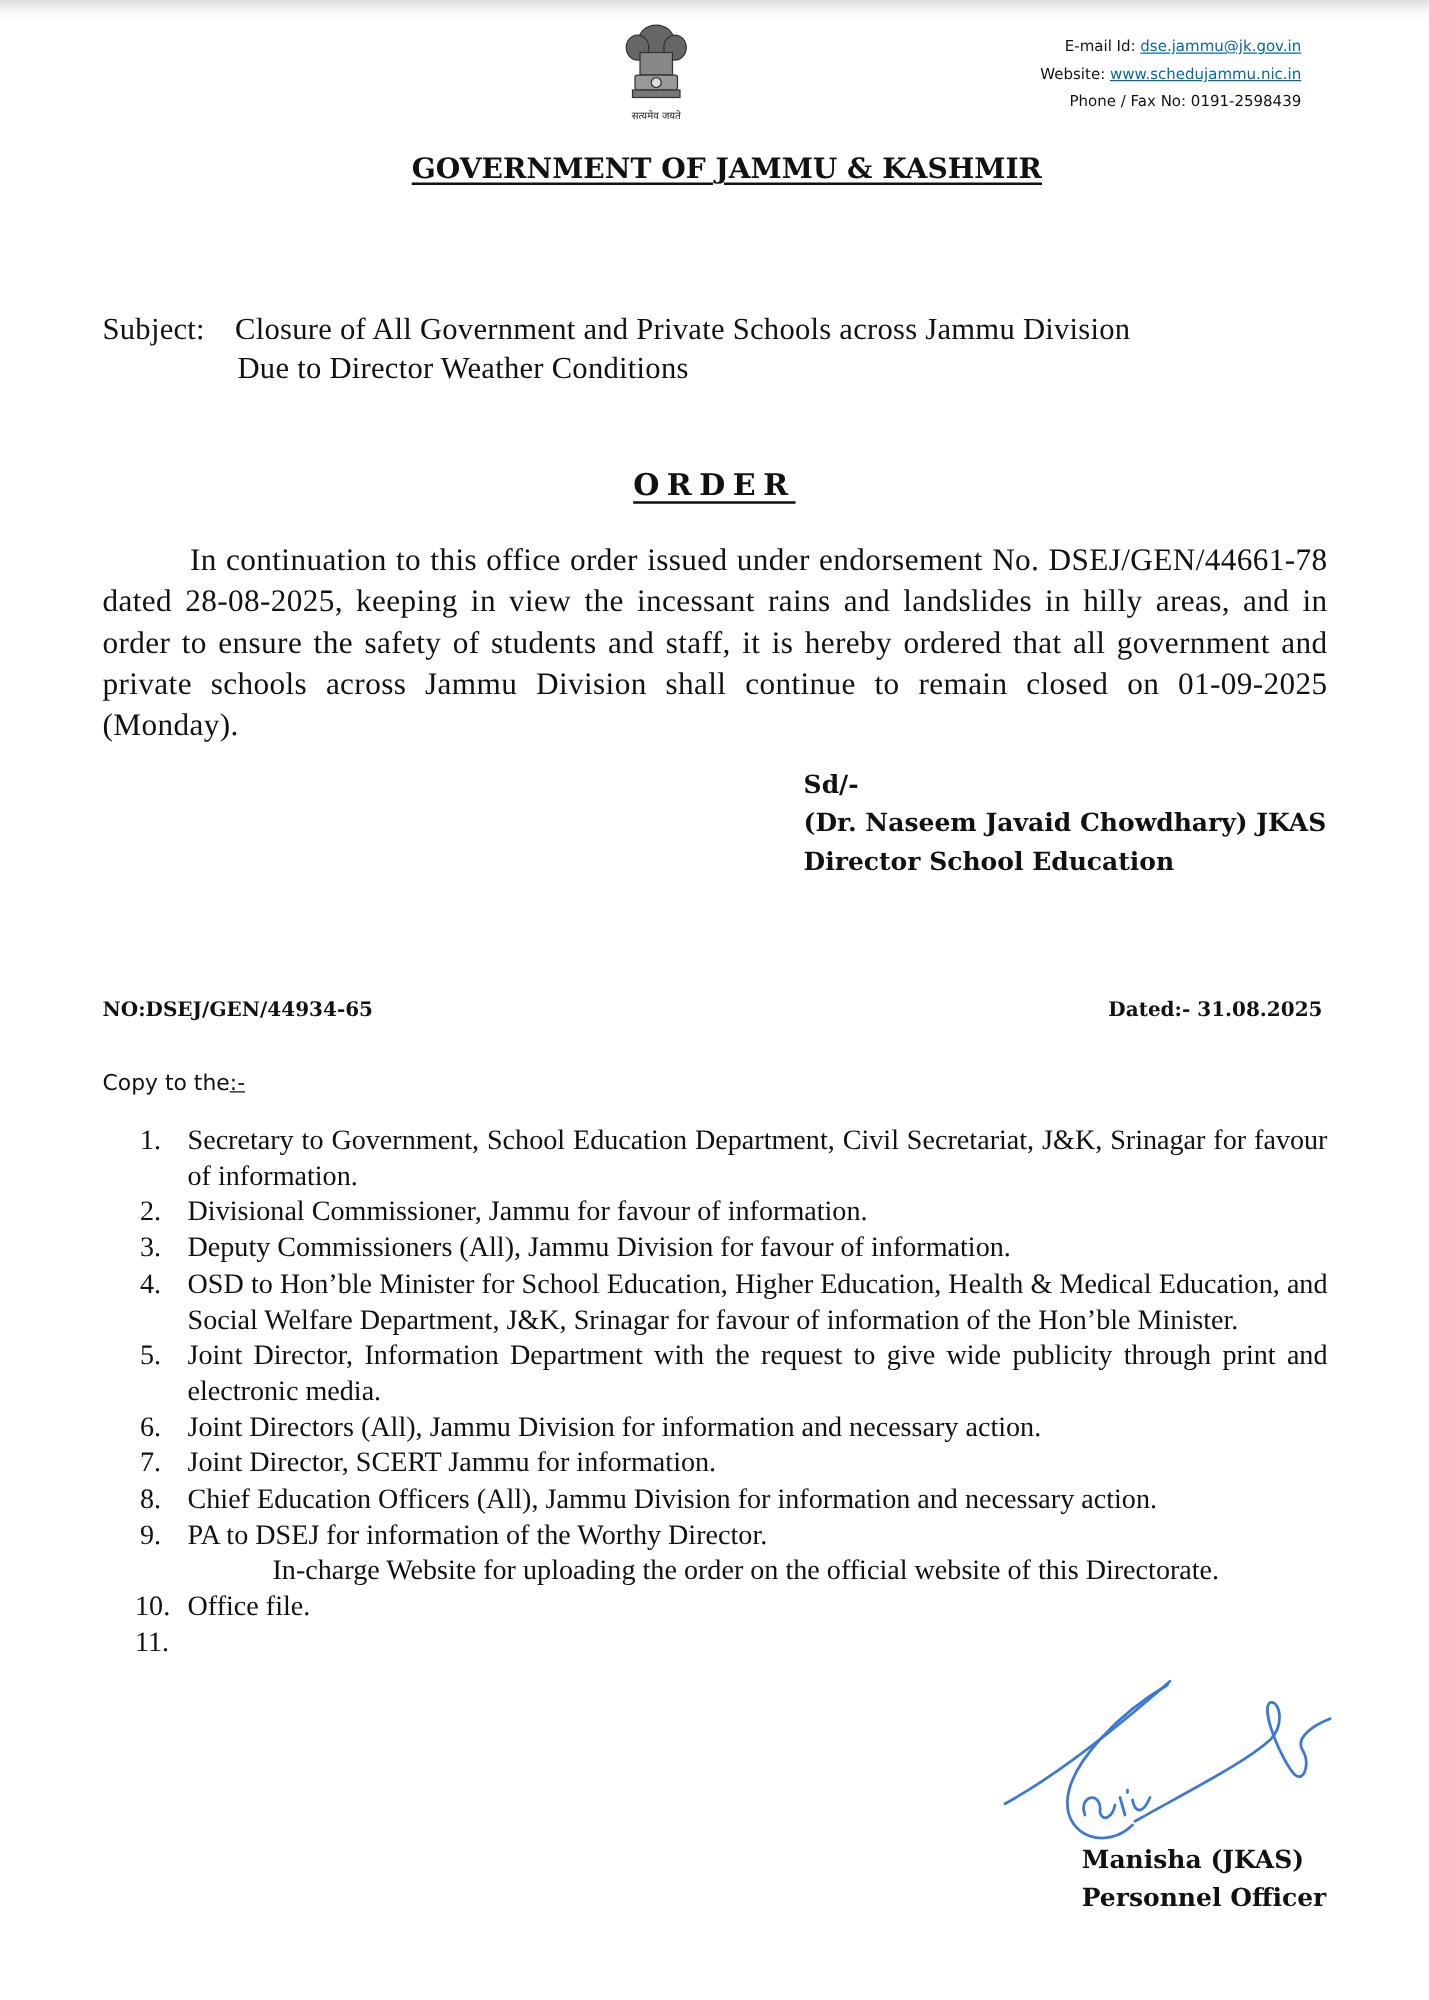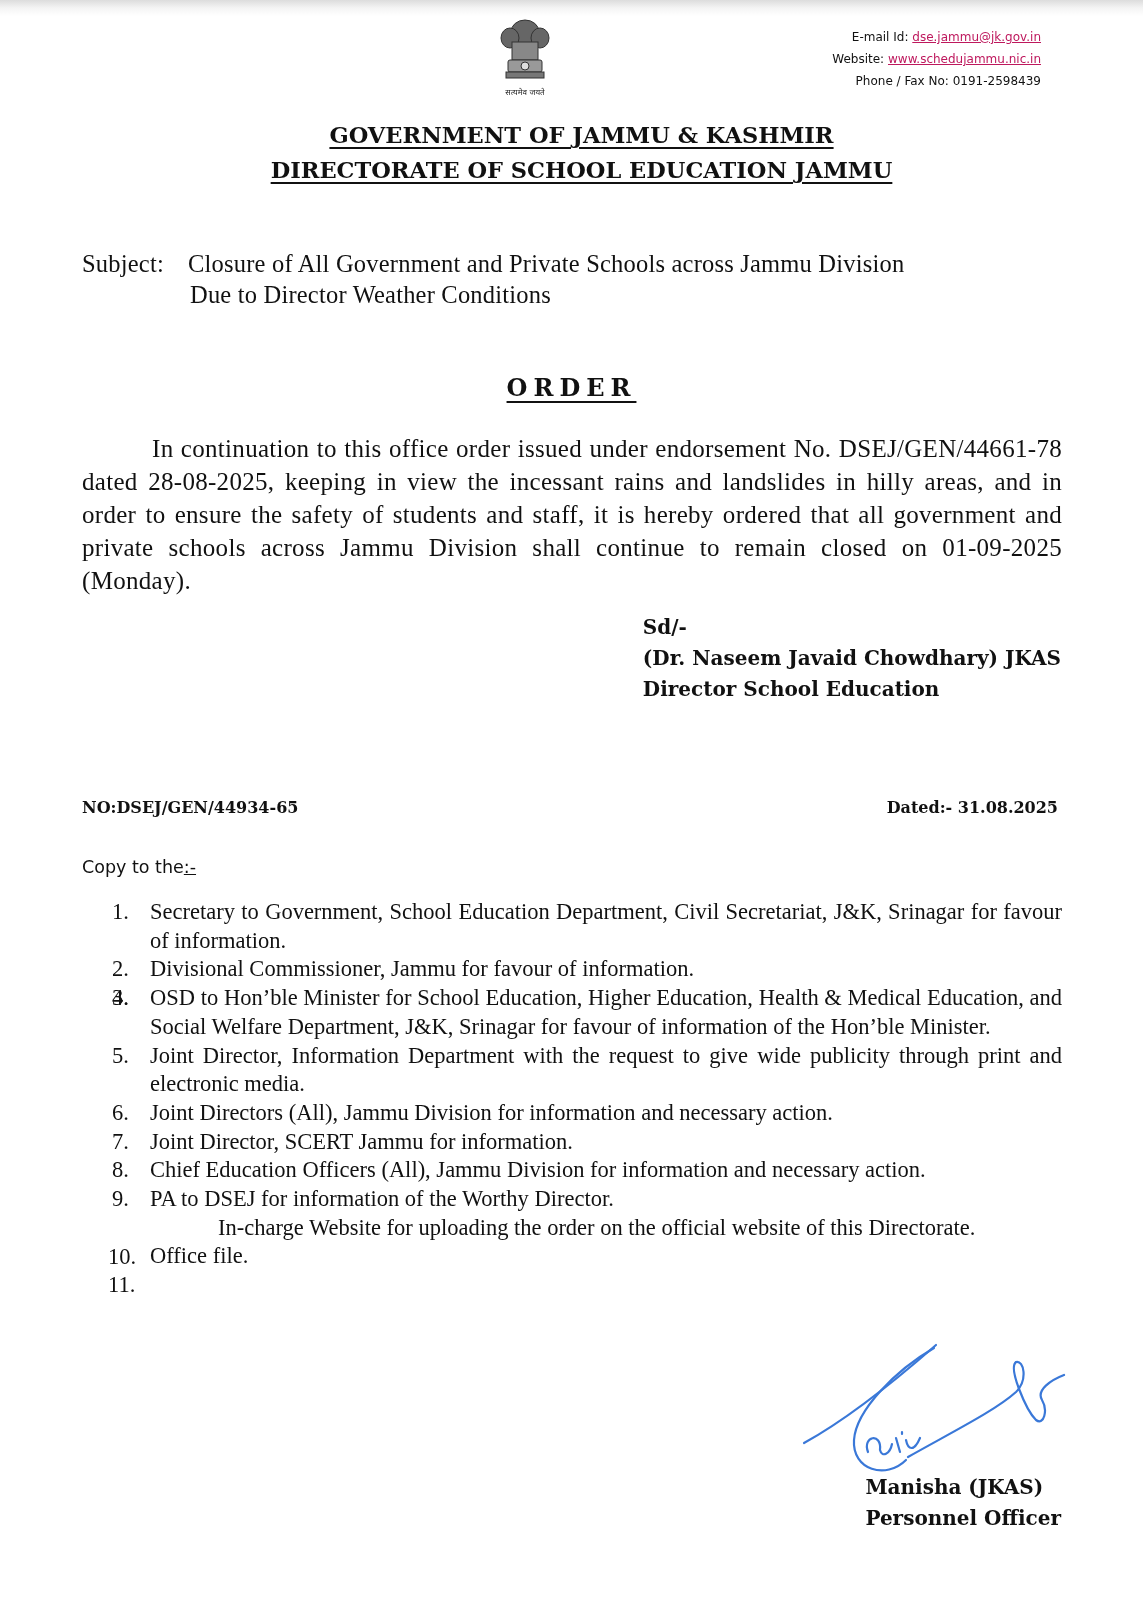--- a/index.html
+++ b/index.html
@@ -5,21 +5,21 @@
   html, body { margin: 0; padding: 0; }
   body {
     width: 1143px; height: 1600px; position: relative; overflow: hidden;
     background: linear-gradient(#dcdcdc 0px, #f4f4f4 8px, #ffffff 16px);
     font-family: "Liberation Serif", serif; color: #111;
   }
   .contact {
     position: absolute; right: 102px; top: 26px; text-align: right;
     font-family: "DejaVu Sans", sans-serif; font-size: 12px; line-height: 22px; color: #111;
   }
-  .contact a { color: #be185d; text-decoration: underline; }
+  .contact a { color: #0369a1; text-decoration: underline; }
   .emblem {
     position: absolute; left: 490px; top: 14px; width: 70px; height: 84px;
   }
   .emblem-motto {
     position: absolute; left: 0; right: 0; top: 72px; text-align: center;
     font-family: "DejaVu Sans", sans-serif; font-size: 8px; color: #222;
   }
   .heading {
     position: absolute; left: 0; right: 0; top: 118px; text-align: center;
     font-family: "DejaVu Serif", serif; font-weight: bold; font-size: 22.5px; line-height: 35px; padding-left: 20px;
@@ -93,21 +93,20 @@
       <rect x="18" y="46" width="34" height="12" rx="2" fill="#999"></rect>
       <circle cx="35" cy="52" r="4" fill="#ddd"></circle>
       <rect x="16" y="58" width="38" height="6" fill="#777"></rect>
     </g>
   </svg>
   <div class="emblem-motto">सत्यमेव जयते</div>
 </div>
 
 <div class="heading">
   <div><span>GOVERNMENT OF JAMMU &amp; KASHMIR</span></div>
-  <div><span>DIRECTORATE OF SCHOOL EDUCATION JAMMU</span></div>
 </div>
 
 <div class="subject">
   <div><span class="label">Subject:</span><span>Closure of All Government and Private Schools across Jammu Division</span></div>
   <div class="indent">Due to Director Weather Conditions</div>
 </div>
 
 <div class="order-title"><span>ORDER</span></div>
 
 <div class="order-body">In continuation to this office order issued under endorsement No. DSEJ/GEN/44661-78 dated 28-08-2025, keeping in view the incessant rains and landslides in hilly areas, and in order to ensure the safety of students and staff, it is hereby ordered that all government and private schools across Jammu Division shall continue to remain closed on 01-09-2025 (Monday).</div>
@@ -123,21 +122,21 @@
   <span>Dated:- 31.08.2025</span>
 </div>
 
 <div class="copy-to">
   <span>Copy to the</span><span class="ul">:-</span>
 </div>
 
 <ol class="copy-list">
   <li><span class="num">1.</span><span>Secretary to Government, School Education Department, Civil Secretariat, J&amp;K, Srinagar for favour of information.</span></li>
   <li><span class="num">2.</span><span>Divisional Commissioner, Jammu for favour of information.</span></li>
-  <li><span class="num">3.</span></li>
+  <li><span class="num">3.</span><span>Deputy Commissioners (All), Jammu Division for favour of information.</span></li>
   <li><span class="num">4.</span><span>OSD to Hon’ble Minister for School Education, Higher Education, Health &amp; Medical Education, and Social Welfare Department, J&amp;K, Srinagar for favour of information of the Hon’ble Minister.</span></li>
   <li><span class="num">5.</span><span>Joint Director, Information Department with the request to give wide publicity through print and electronic media.</span></li>
   <li><span class="num">6.</span><span>Joint Directors (All), Jammu Division for information and necessary action.</span></li>
   <li><span class="num">7.</span><span>Joint Director, SCERT Jammu for information.</span></li>
   <li><span class="num">8.</span><span>Chief Education Officers (All), Jammu Division for information and necessary action.</span></li>
   <li><span class="num">9.</span><span>PA to DSEJ for information of the Worthy Director.</span></li>
   <li class="wide" style="text-indent:68px;"><span class="num" style="text-indent:0;">10.</span><span>In-charge Website for uploading the order on the official website of this Directorate.</span></li>
   <li class="wide"><span class="num">11.</span><span>Office file.</span></li>
 </ol>
 

